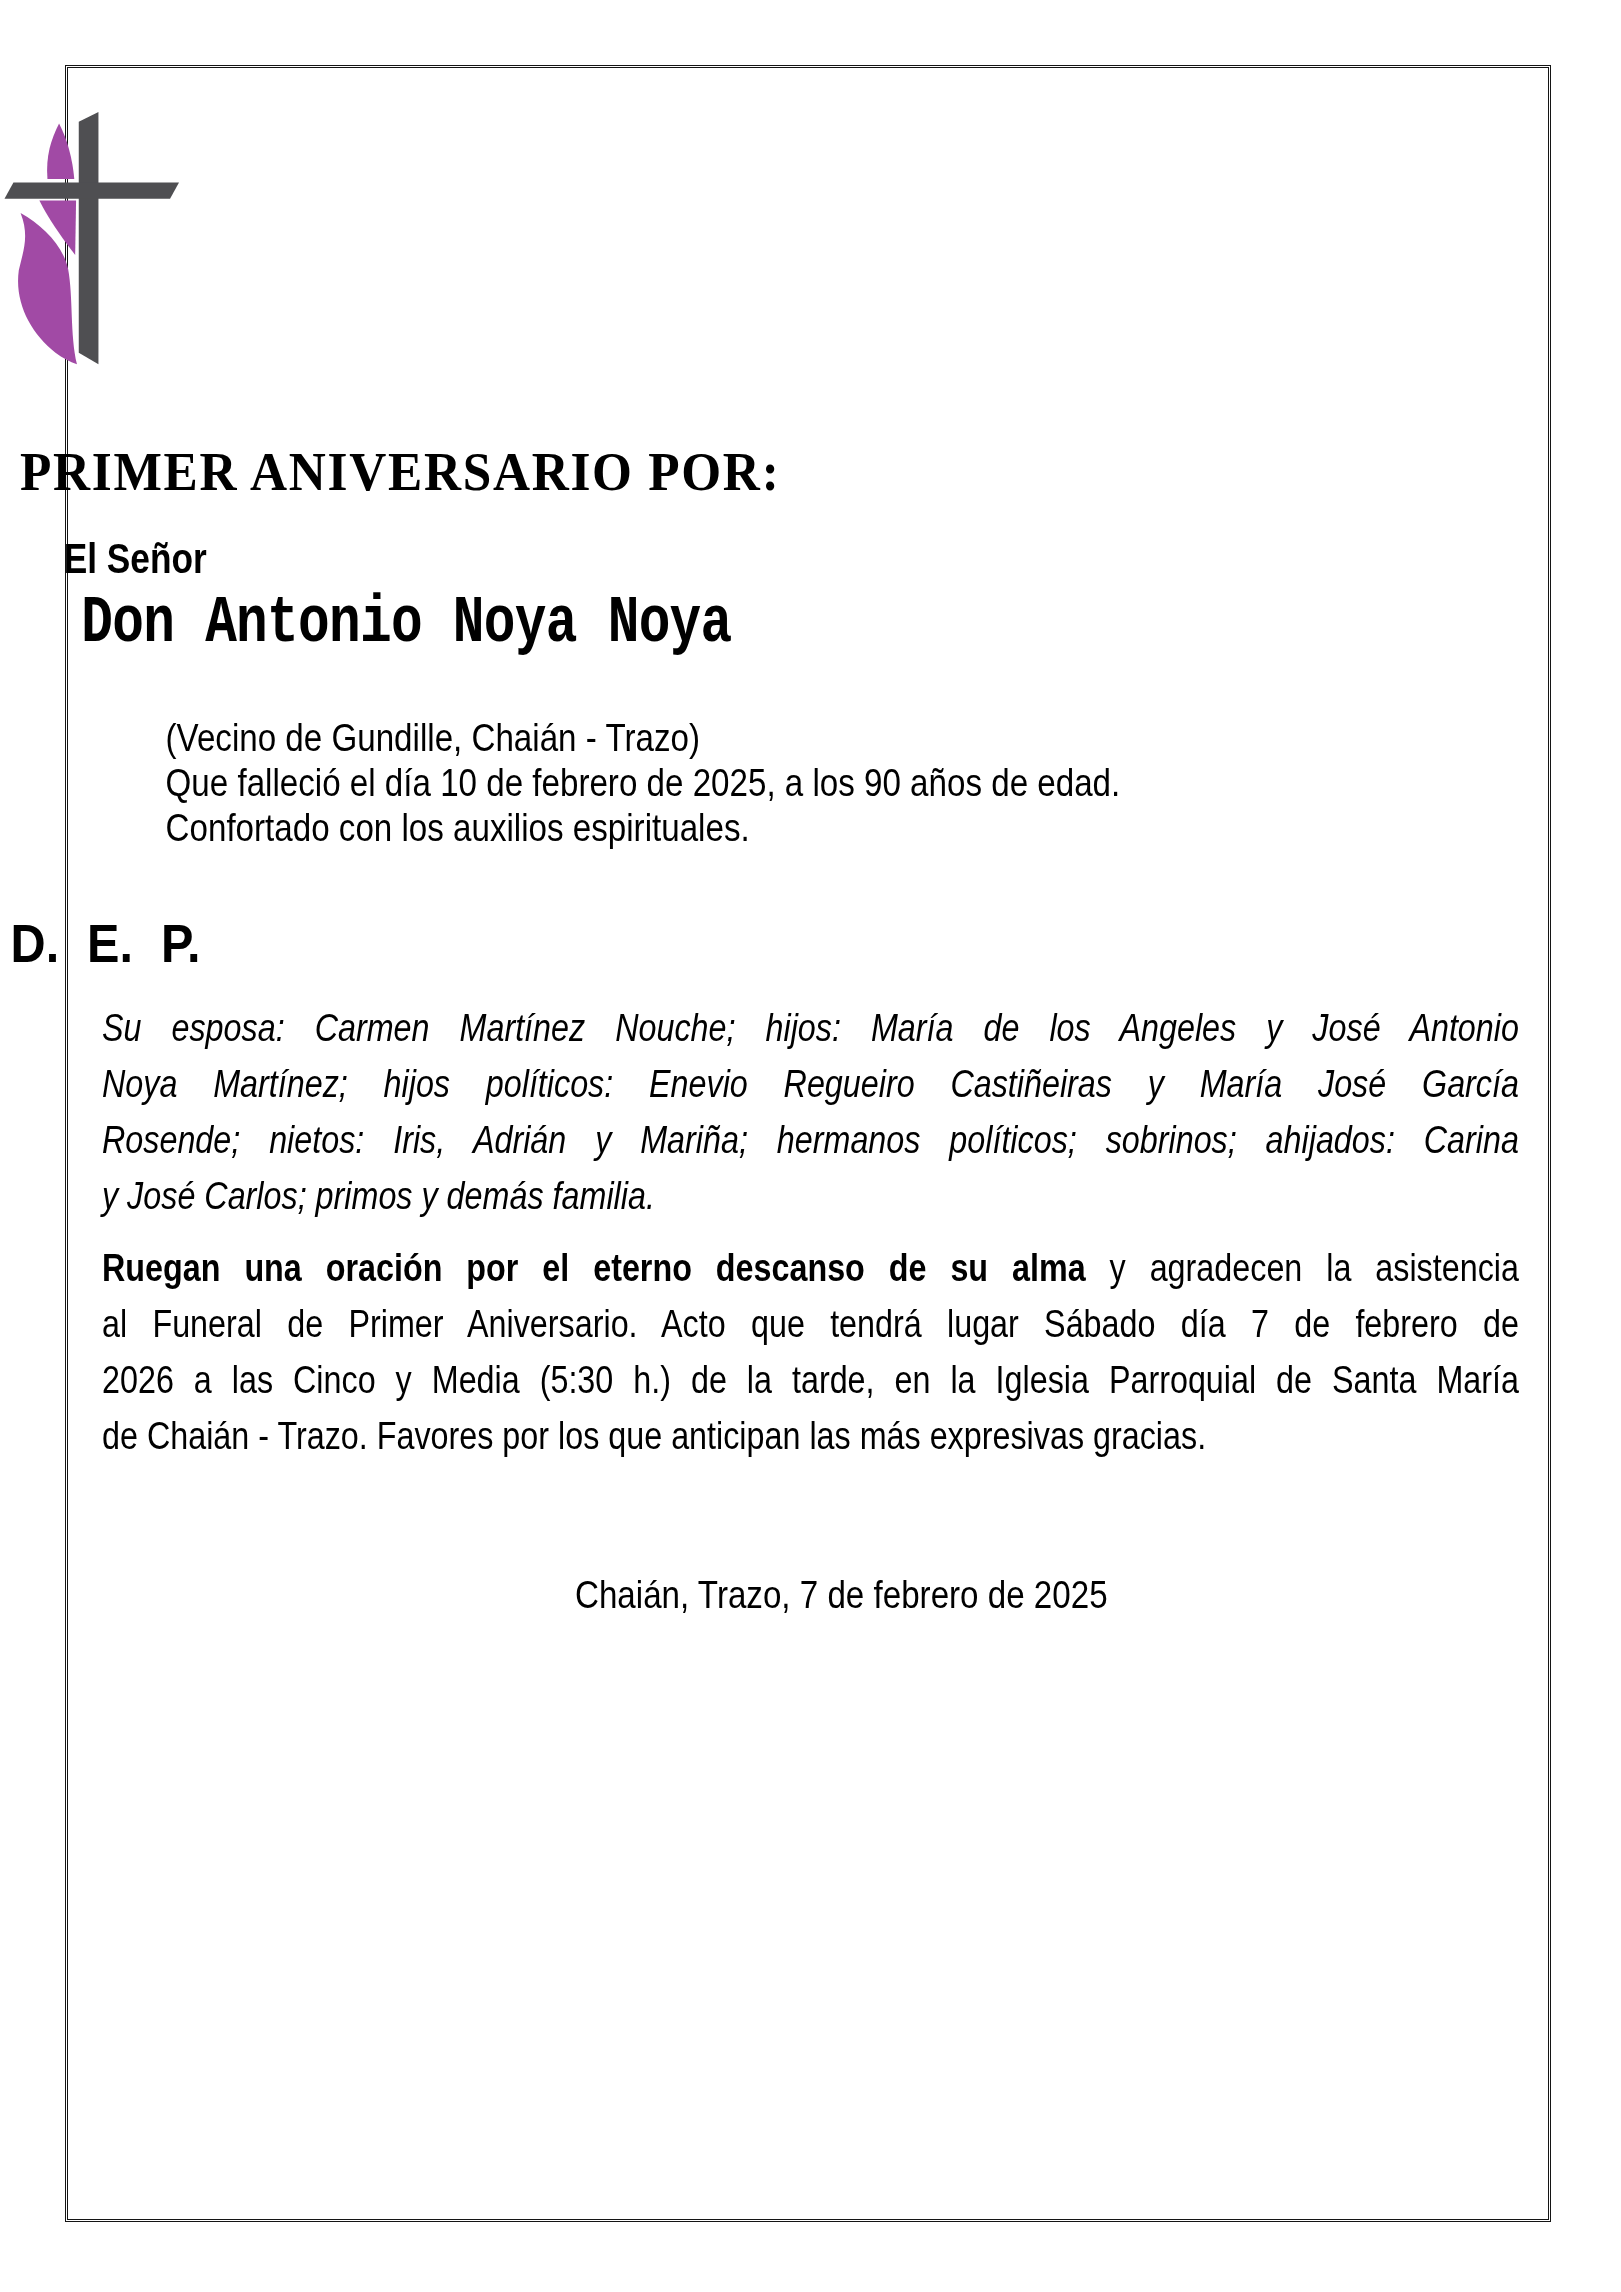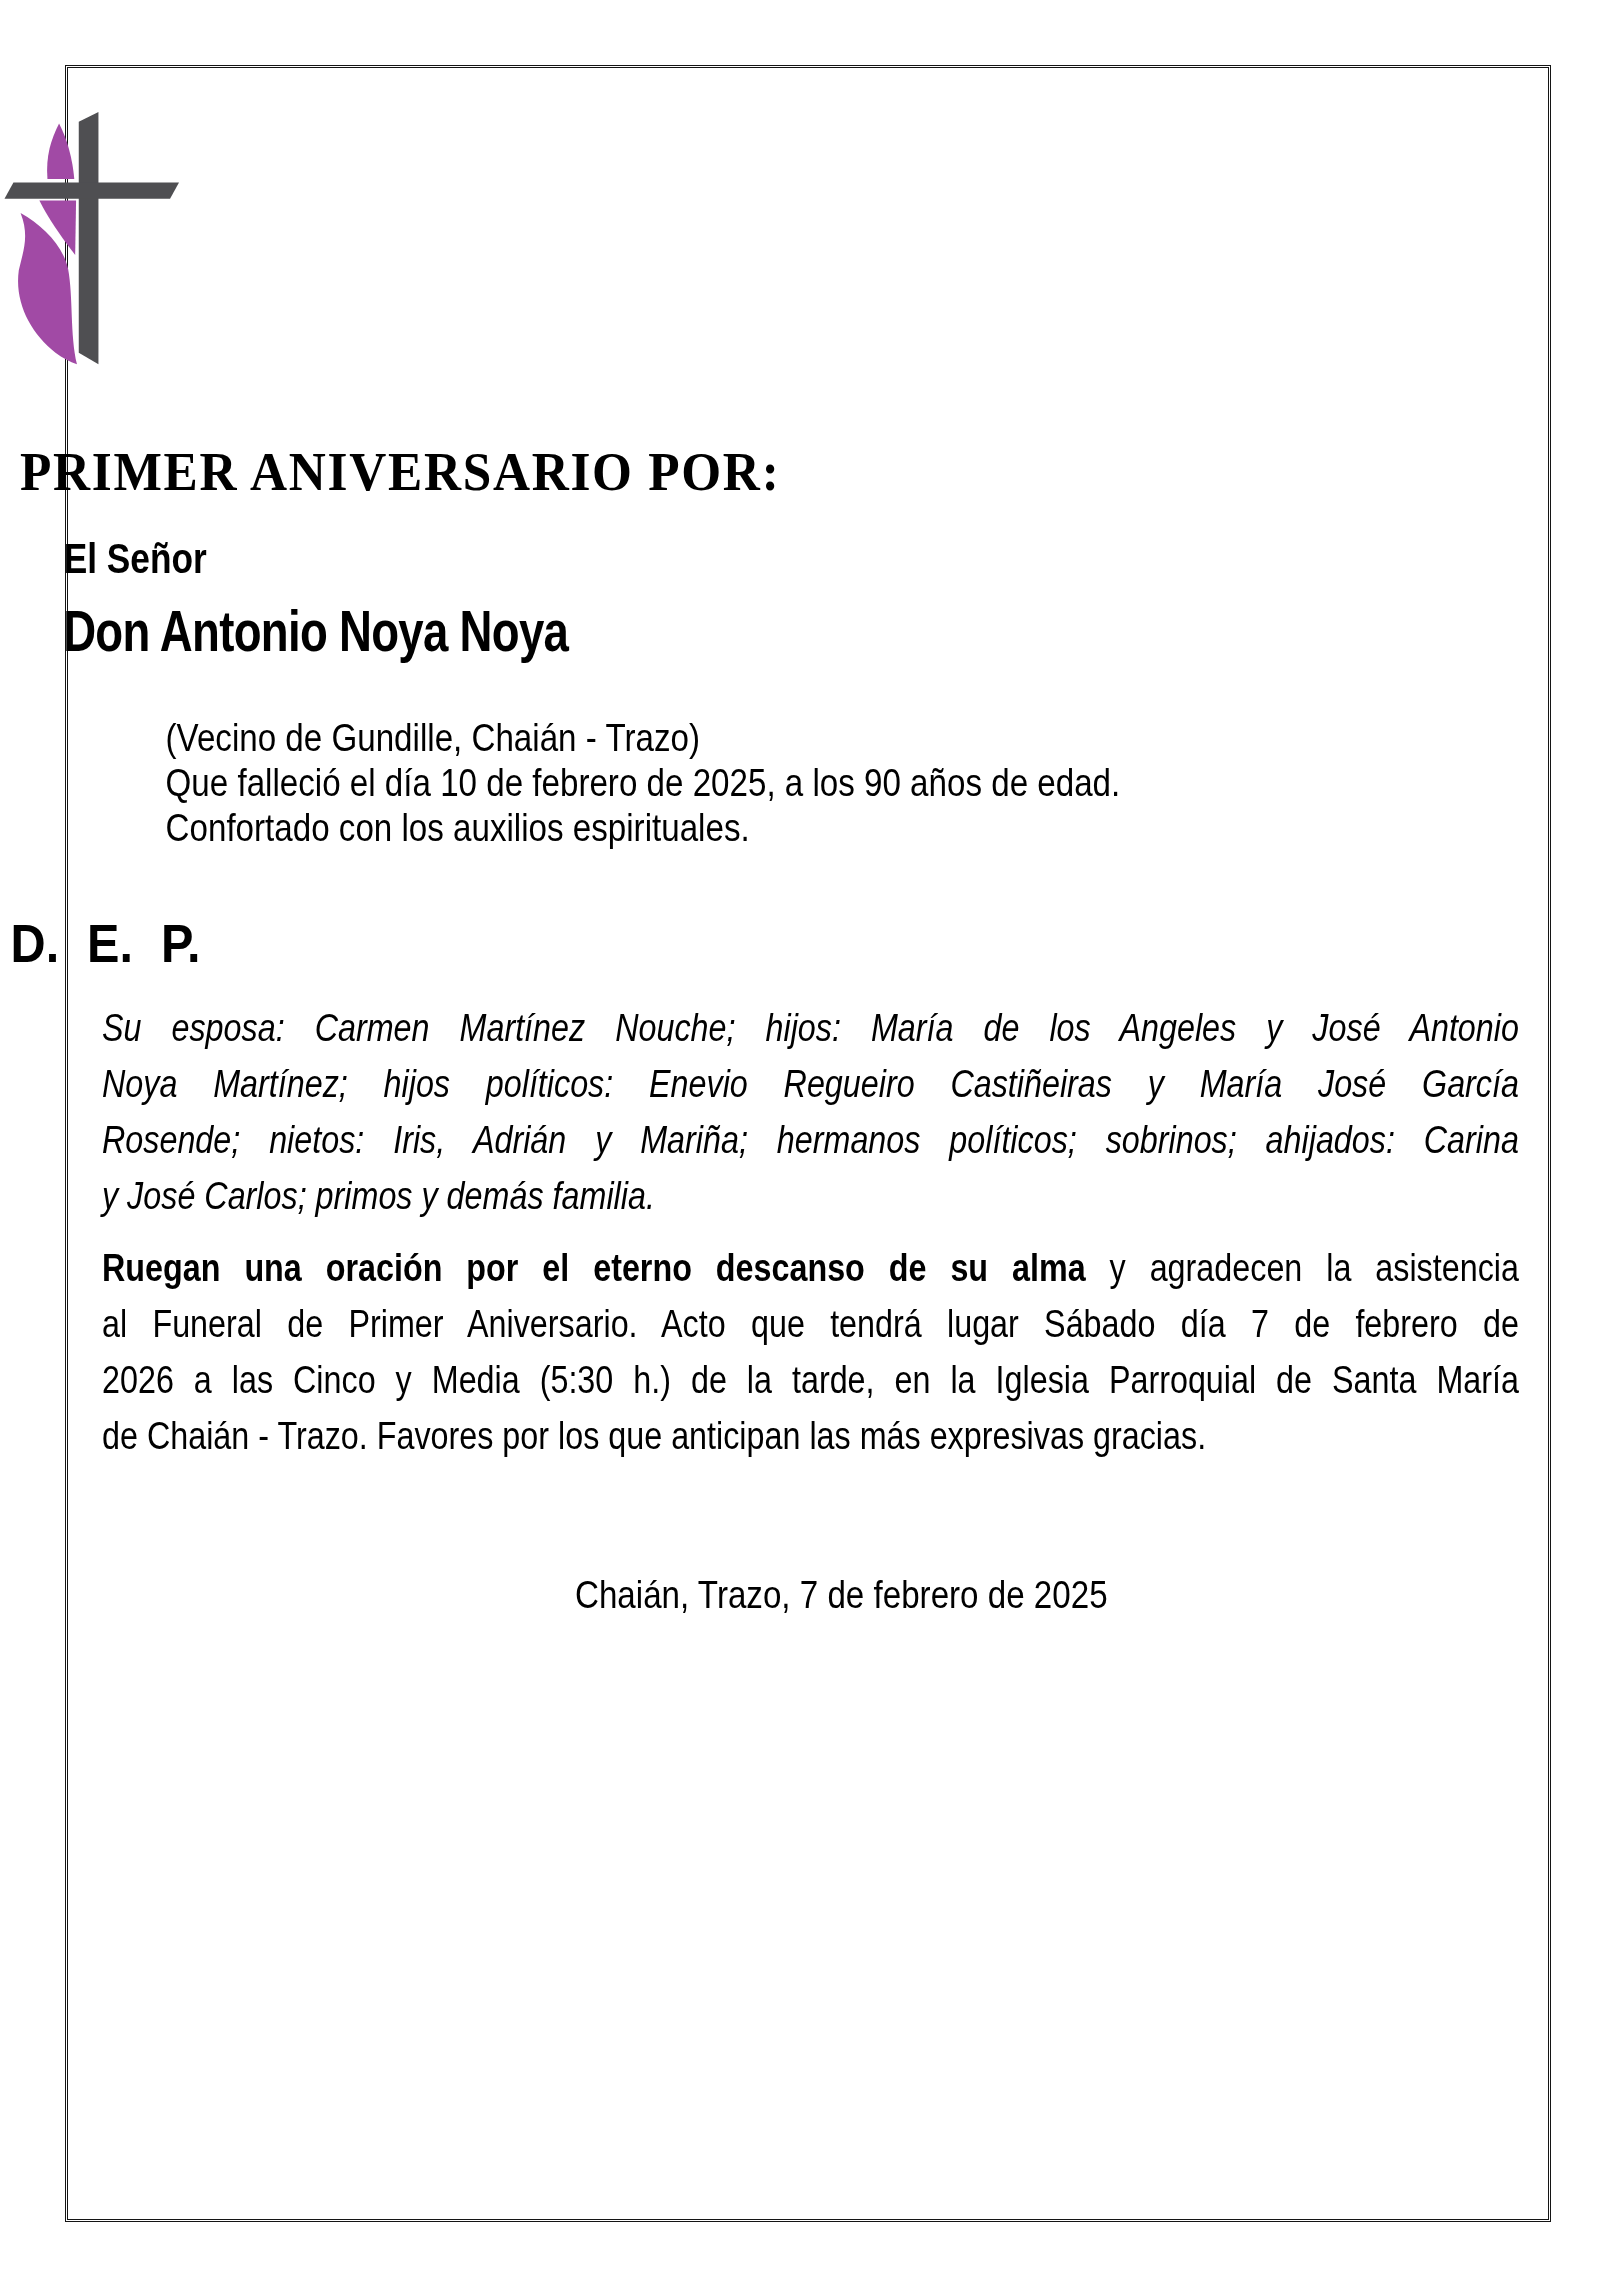--- a/index.html
+++ b/index.html
@@ -25,21 +25,21 @@
 
   .anniv-title {
     top:441px;
     font-family:"Liberation Serif", serif;
     font-weight:bold; font-size:54px; letter-spacing:1.8px;
   }
   .anniv-title .sqz { transform:scaleX(0.95); }
 
   .honorific { top:534px; font-weight:bold; font-size:43px;margin-left:48px; }
 
-  .deceased  { top:598px; font-weight:bold; font-size:57px; }
+  .deceased  { top:586px; font-weight:bold; font-size:66px;font-family:Liberation Mono, monospace; }
   .deceased .sqz { transform:scaleX(0.80); letter-spacing:-0.9px; }
 
   .sublines { top:715px; font-size:39px; line-height:45px;padding-left:44px; }
 
   .rip { top:896px; font-weight:bold; font-size:54px; word-spacing:16px;margin-top:16px; }
   .rip .sqz { transform:scaleX(0.90); }
 
   .para { position:absolute; left:102px; width:1417px; }
   .para-inner {
     width:1667px; transform:scaleX(0.85); transform-origin:0 0;

